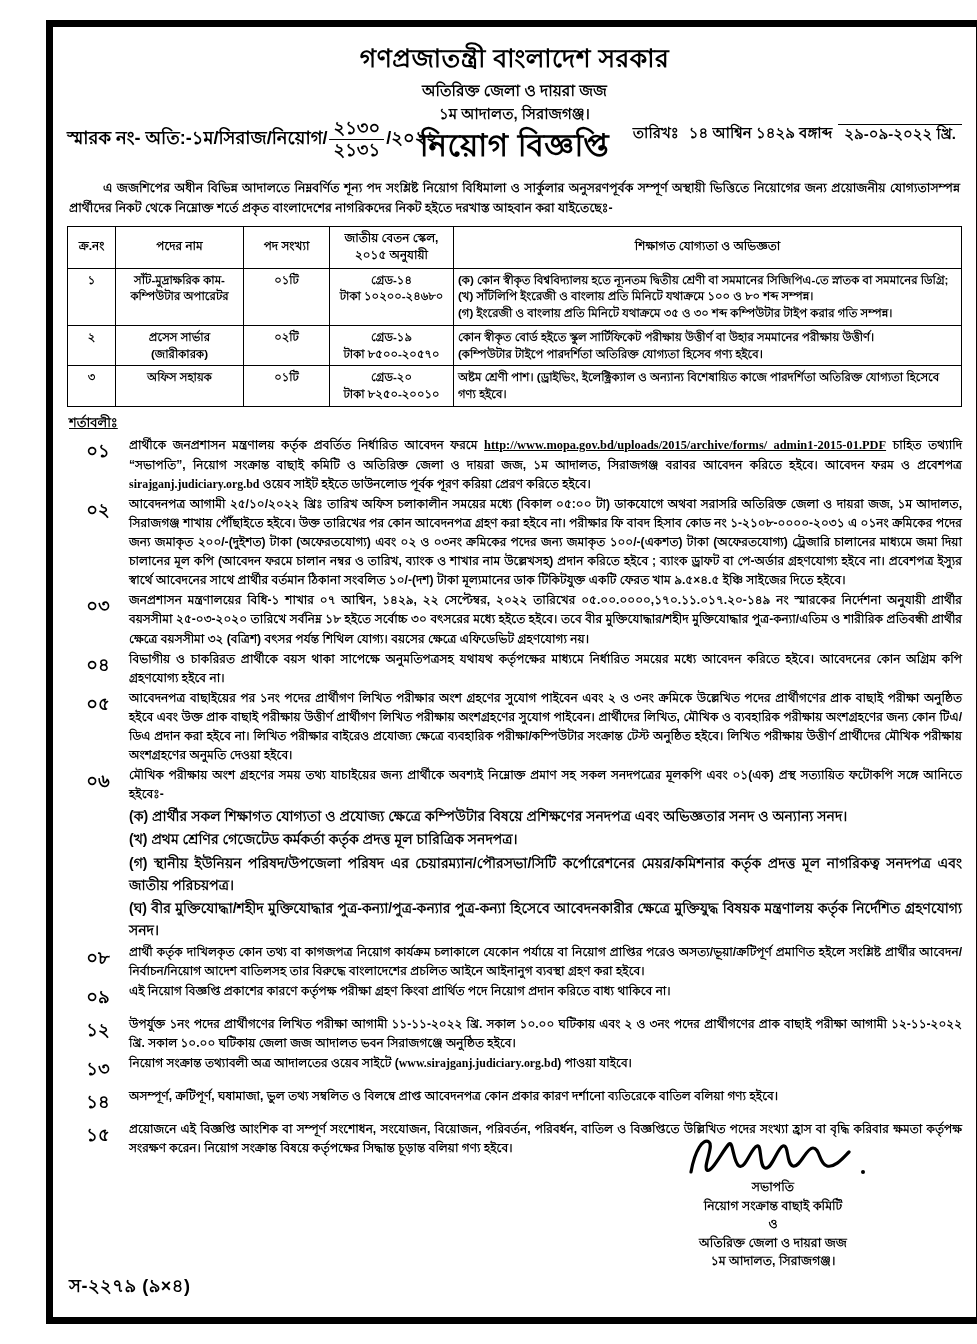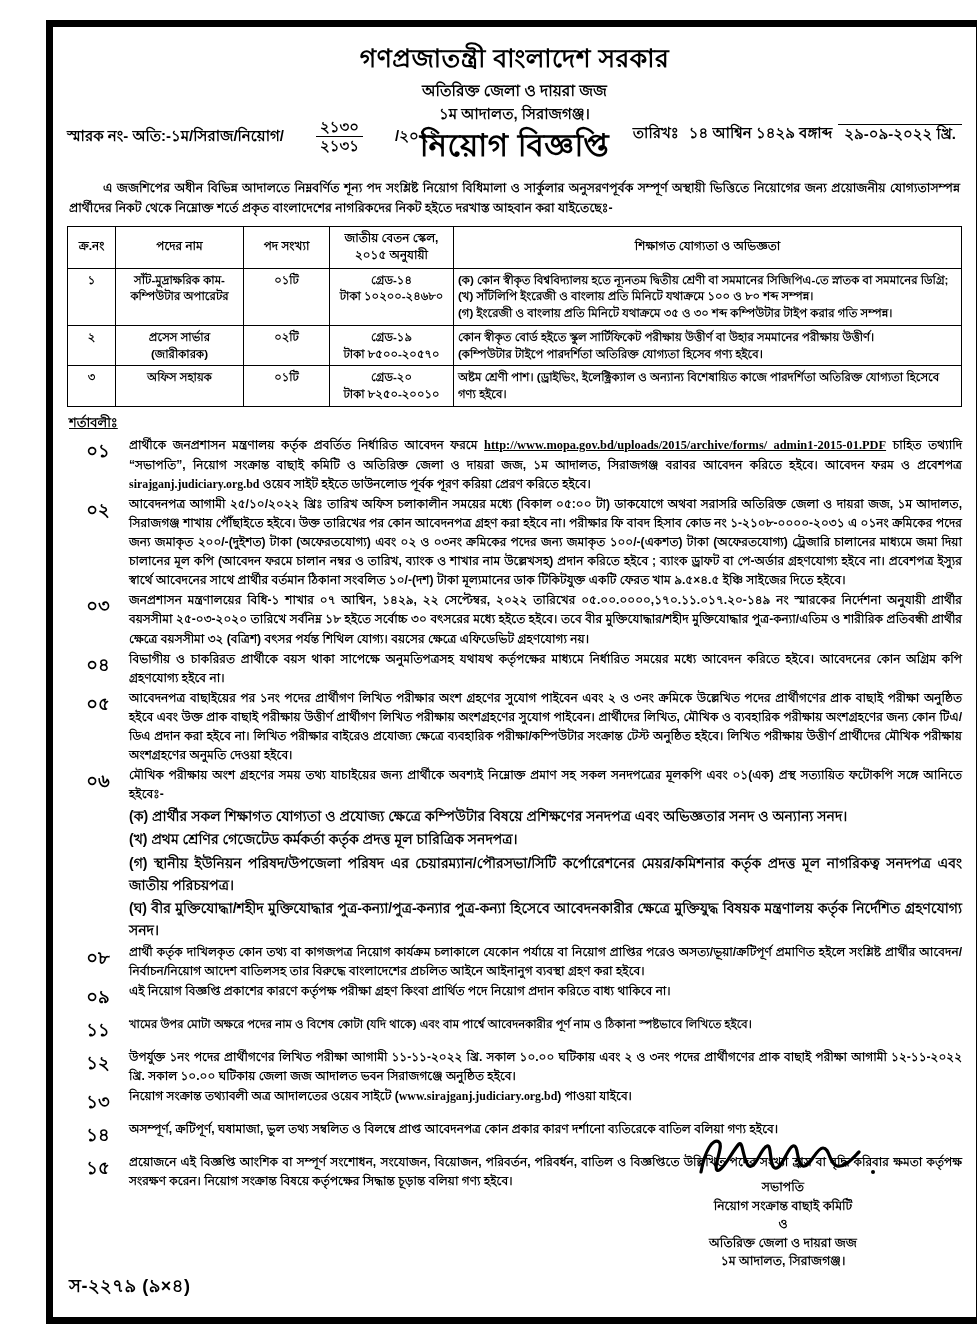--- a/index.html
+++ b/index.html
@@ -33,21 +33,21 @@
   .sub1{font-size:15.5px;font-weight:bold;margin-top:7px;line-height:1.3;}
   .sub2{font-size:15px;font-weight:bold;margin-top:3px;line-height:1.3;}
   .bigtitle{
     font-size:31px;font-weight:bold;margin-top:4px;line-height:1.15;
     letter-spacing:.5px;
   }
   
   .memo{
     position:absolute;left:0;top:76px;
     display:flex;align-items:center;
-    font-size:15px;font-weight:bold;white-space:nowrap;gap:30px;
+    font-size:18px;font-weight:bold;white-space:nowrap;
   }
   .memo .frac{
     display:inline-flex;flex-direction:column;align-items:flex-start;
     margin:0 2px;line-height:1.05;
   }
   .memo .frac .num{padding:0 4px 1px 4px;}
   .memo .frac .den{padding:1px 4px 0 4px;border-top:1.6px solid #000;}
   
   .dateblk{
     position:absolute;right:0;top:78px;
@@ -114,21 +114,21 @@
   .subs{margin:1px 0 0 0;padding:0;list-style:none;}
   .subs li{
     font-size:14px;font-weight:bold;line-height:1.58;
     text-align:justify;margin-bottom:1px;
   }
   a.lnk{color:#000;text-decoration:underline;font-weight:bold;
         font-family:"Liberation Serif","DejaVu Serif",serif;font-size:12.4px;}
   .web{font-family:"Liberation Serif","DejaVu Serif",serif;font-weight:bold;font-size:11.9px;}
   
   .sig{
-    position:absolute;right:28px;bottom:46px;
+    position:absolute;right:38px;bottom:46px;
     text-align:center;width:330px;
   }
   .sig .scribble{
     height:46px;margin-bottom:0px;
     display:flex;justify-content:center;align-items:flex-end;
   }
   .sig .line{
     font-size:12.4px;font-weight:bold;line-height:1.5;
   }
   .refno{
@@ -276,24 +276,20 @@
       <span class="cnum">০৮</span>
       <span class="ctext">প্রার্থী কর্তৃক দাখিলকৃত কোন তথ্য বা কাগজপত্র নিয়োগ কার্যক্রম চলাকালে যেকোন পর্যায়ে বা নিয়োগ প্রাপ্তির পরেও অসত্য/ভূয়া/ক্রটিপূর্ণ প্রমাণিত হইলে সংশ্লিষ্ট প্রার্থীর আবেদন/নির্বাচন/নিয়োগ আদেশ বাতিলসহ তার বিরুদ্ধে বাংলাদেশের প্রচলিত আইনে আইনানুগ ব্যবস্থা গ্রহণ করা হইবে।</span>
     </li>
 
     <li>
       <span class="cnum">০৯</span>
       <span class="ctext">এই  নিয়োগ বিজ্ঞপ্তি প্রকাশের কারণে কর্তৃপক্ষ পরীক্ষা গ্রহণ কিংবা প্রার্থিত পদে নিয়োগ প্রদান করিতে বাধ্য থাকিবে না।</span>
     </li>
 
 
-    <li>
-      <span class="cnum">১১</span>
-      <span class="ctext small">খামের উপর মোটা অক্ষরে পদের নাম ও বিশেষ কোটা (যদি থাকে) এবং বাম পার্শ্বে আবেদনকারীর পূর্ণ নাম ও ঠিকানা স্পষ্টভাবে লিখিতে হইবে।</span>
-    </li>
 
     <li>
       <span class="cnum">১২</span>
       <span class="ctext">উপর্যুক্ত ১নং পদের প্রার্থীগণের লিখিত পরীক্ষা আগামী ১১-১১-২০২২ খ্রি. সকাল ১০.০০ ঘটিকায় এবং ২ ও ৩নং পদের প্রার্থীগণের প্রাক বাছাই পরীক্ষা আগামী ১২-১১-২০২২ খ্রি. সকাল ১০.০০ ঘটিকায় জেলা জজ আদালত ভবন সিরাজগঞ্জে অনুষ্ঠিত হইবে।</span>
     </li>
 
     <li>
       <span class="cnum">১৩</span>
       <span class="ctext"><span>নিয়োগ সংক্রান্ত তথ্যাবলী অত্র আদালতের ওয়েব সাইটে (</span><span class="web">www.sirajganj.judiciary.org.bd</span><span>)  পাওয়া যাইবে।</span></span>
     </li>

